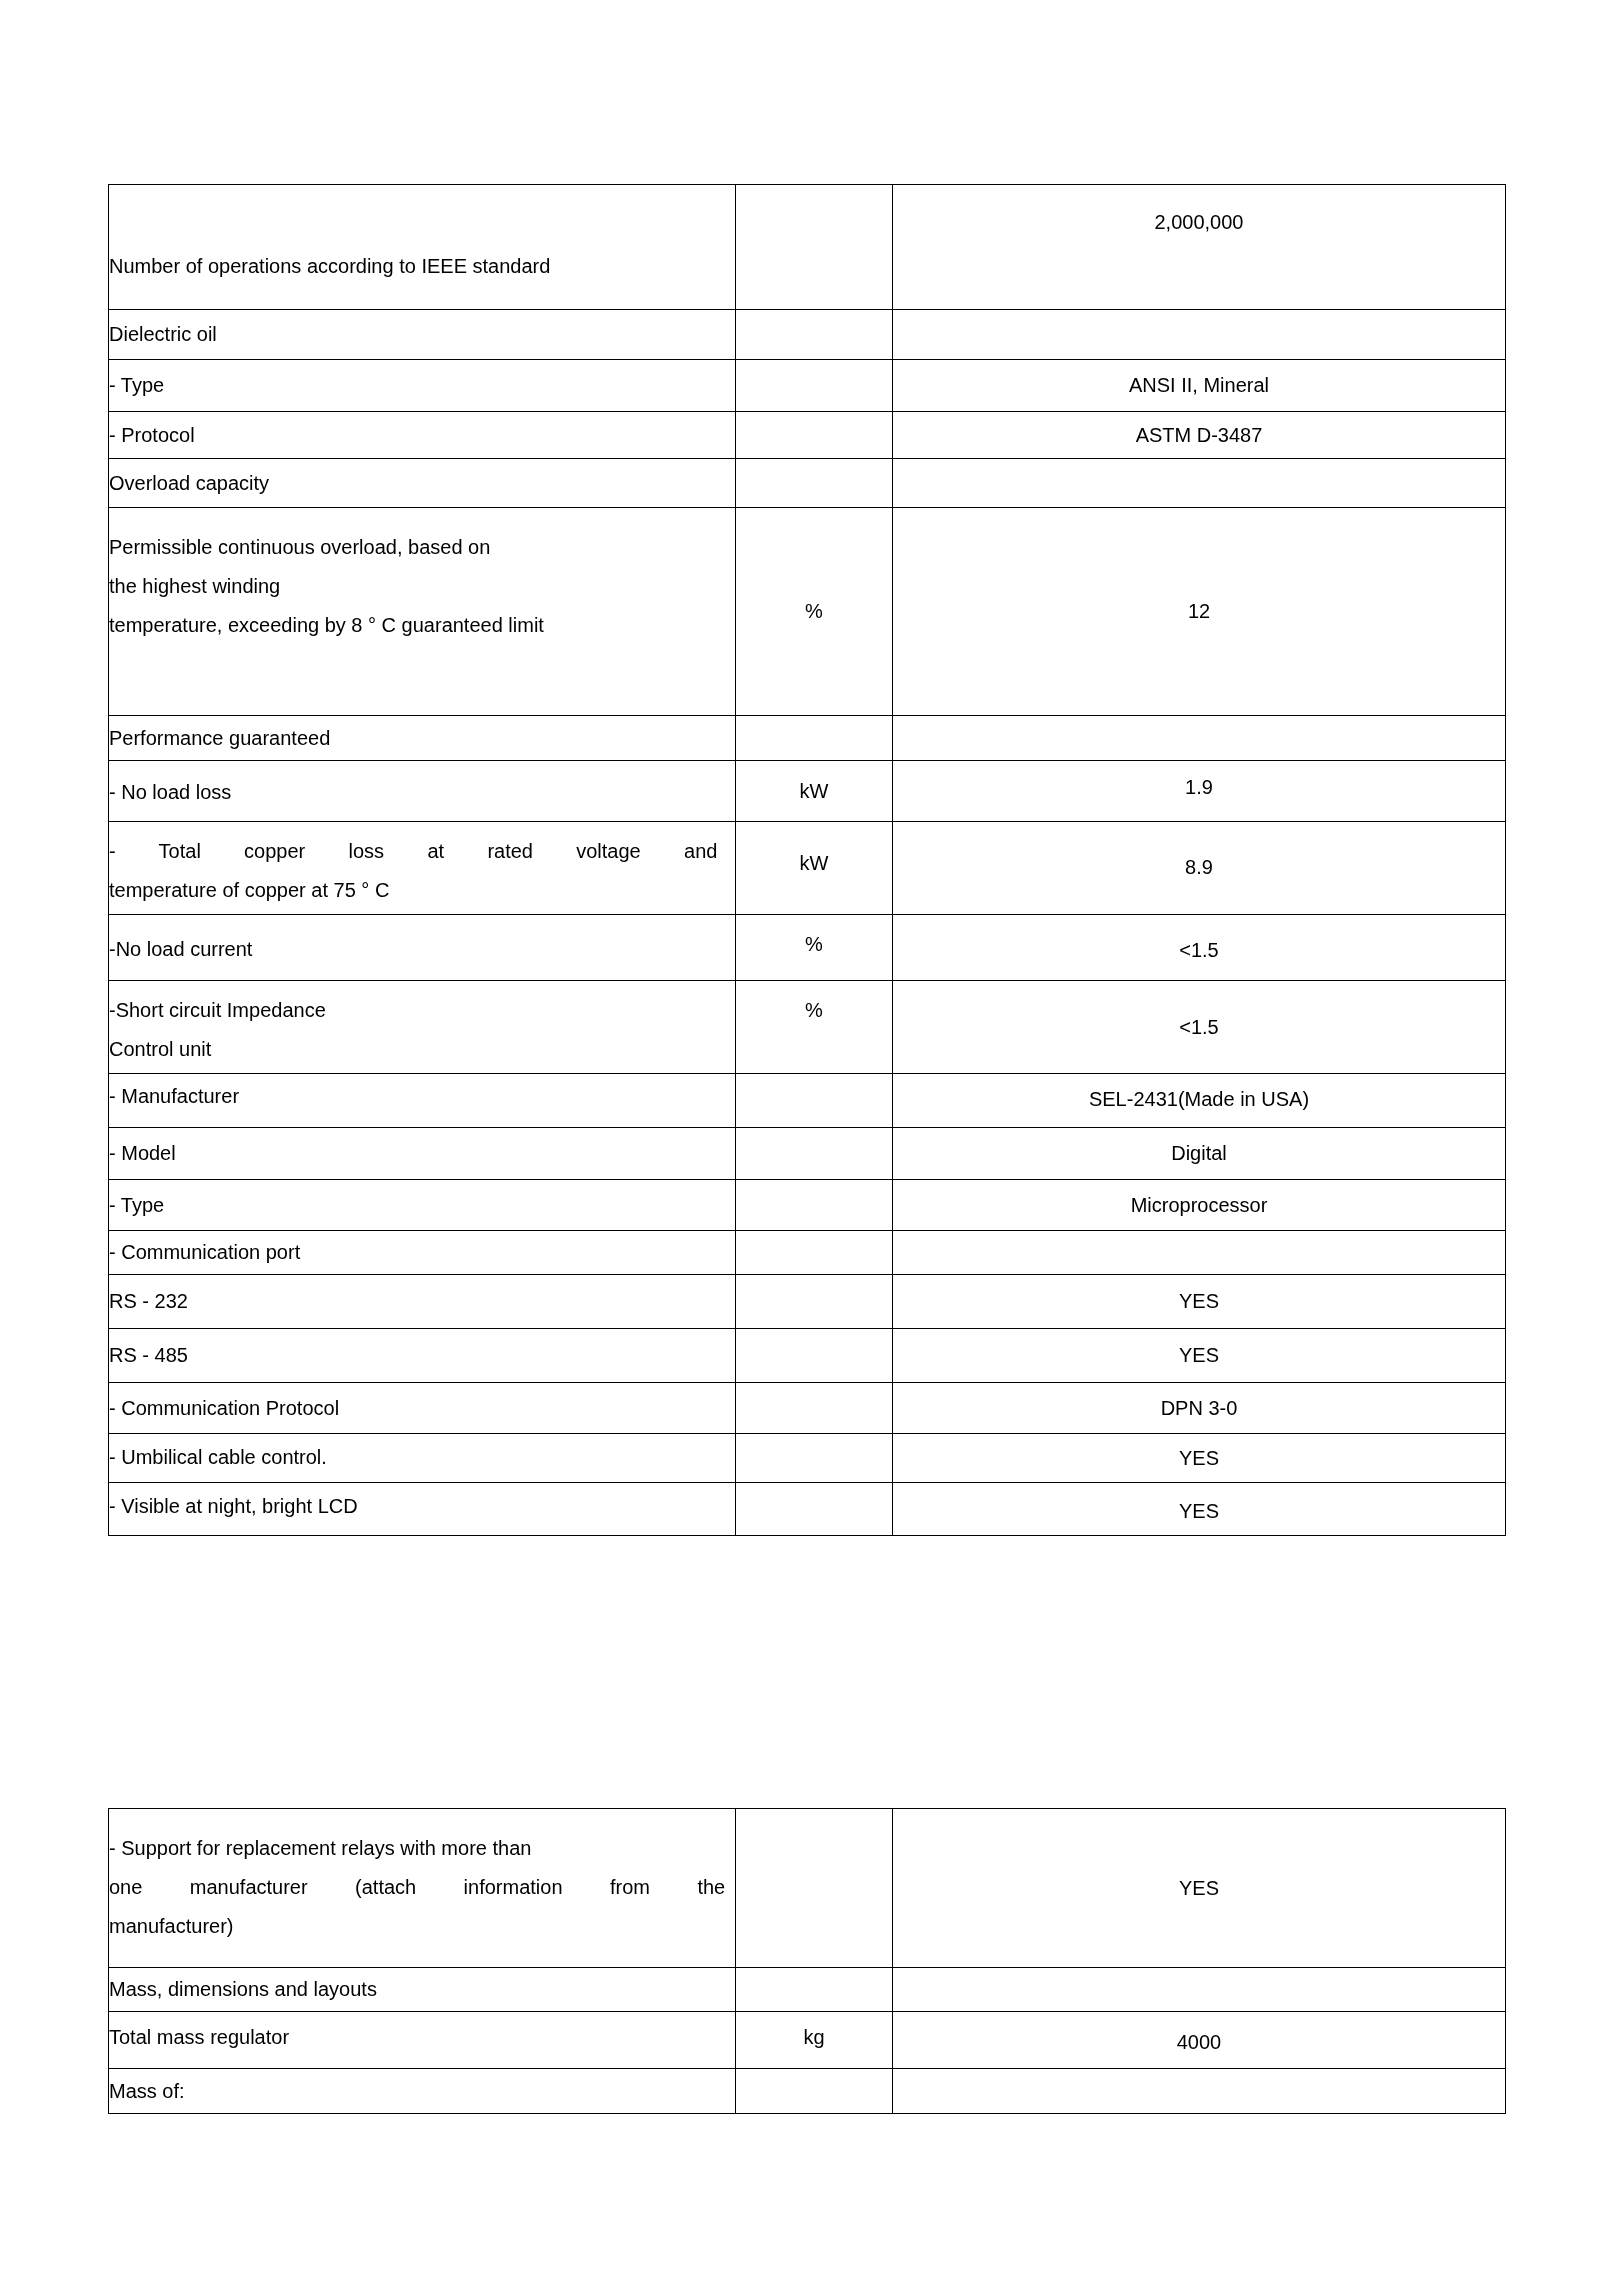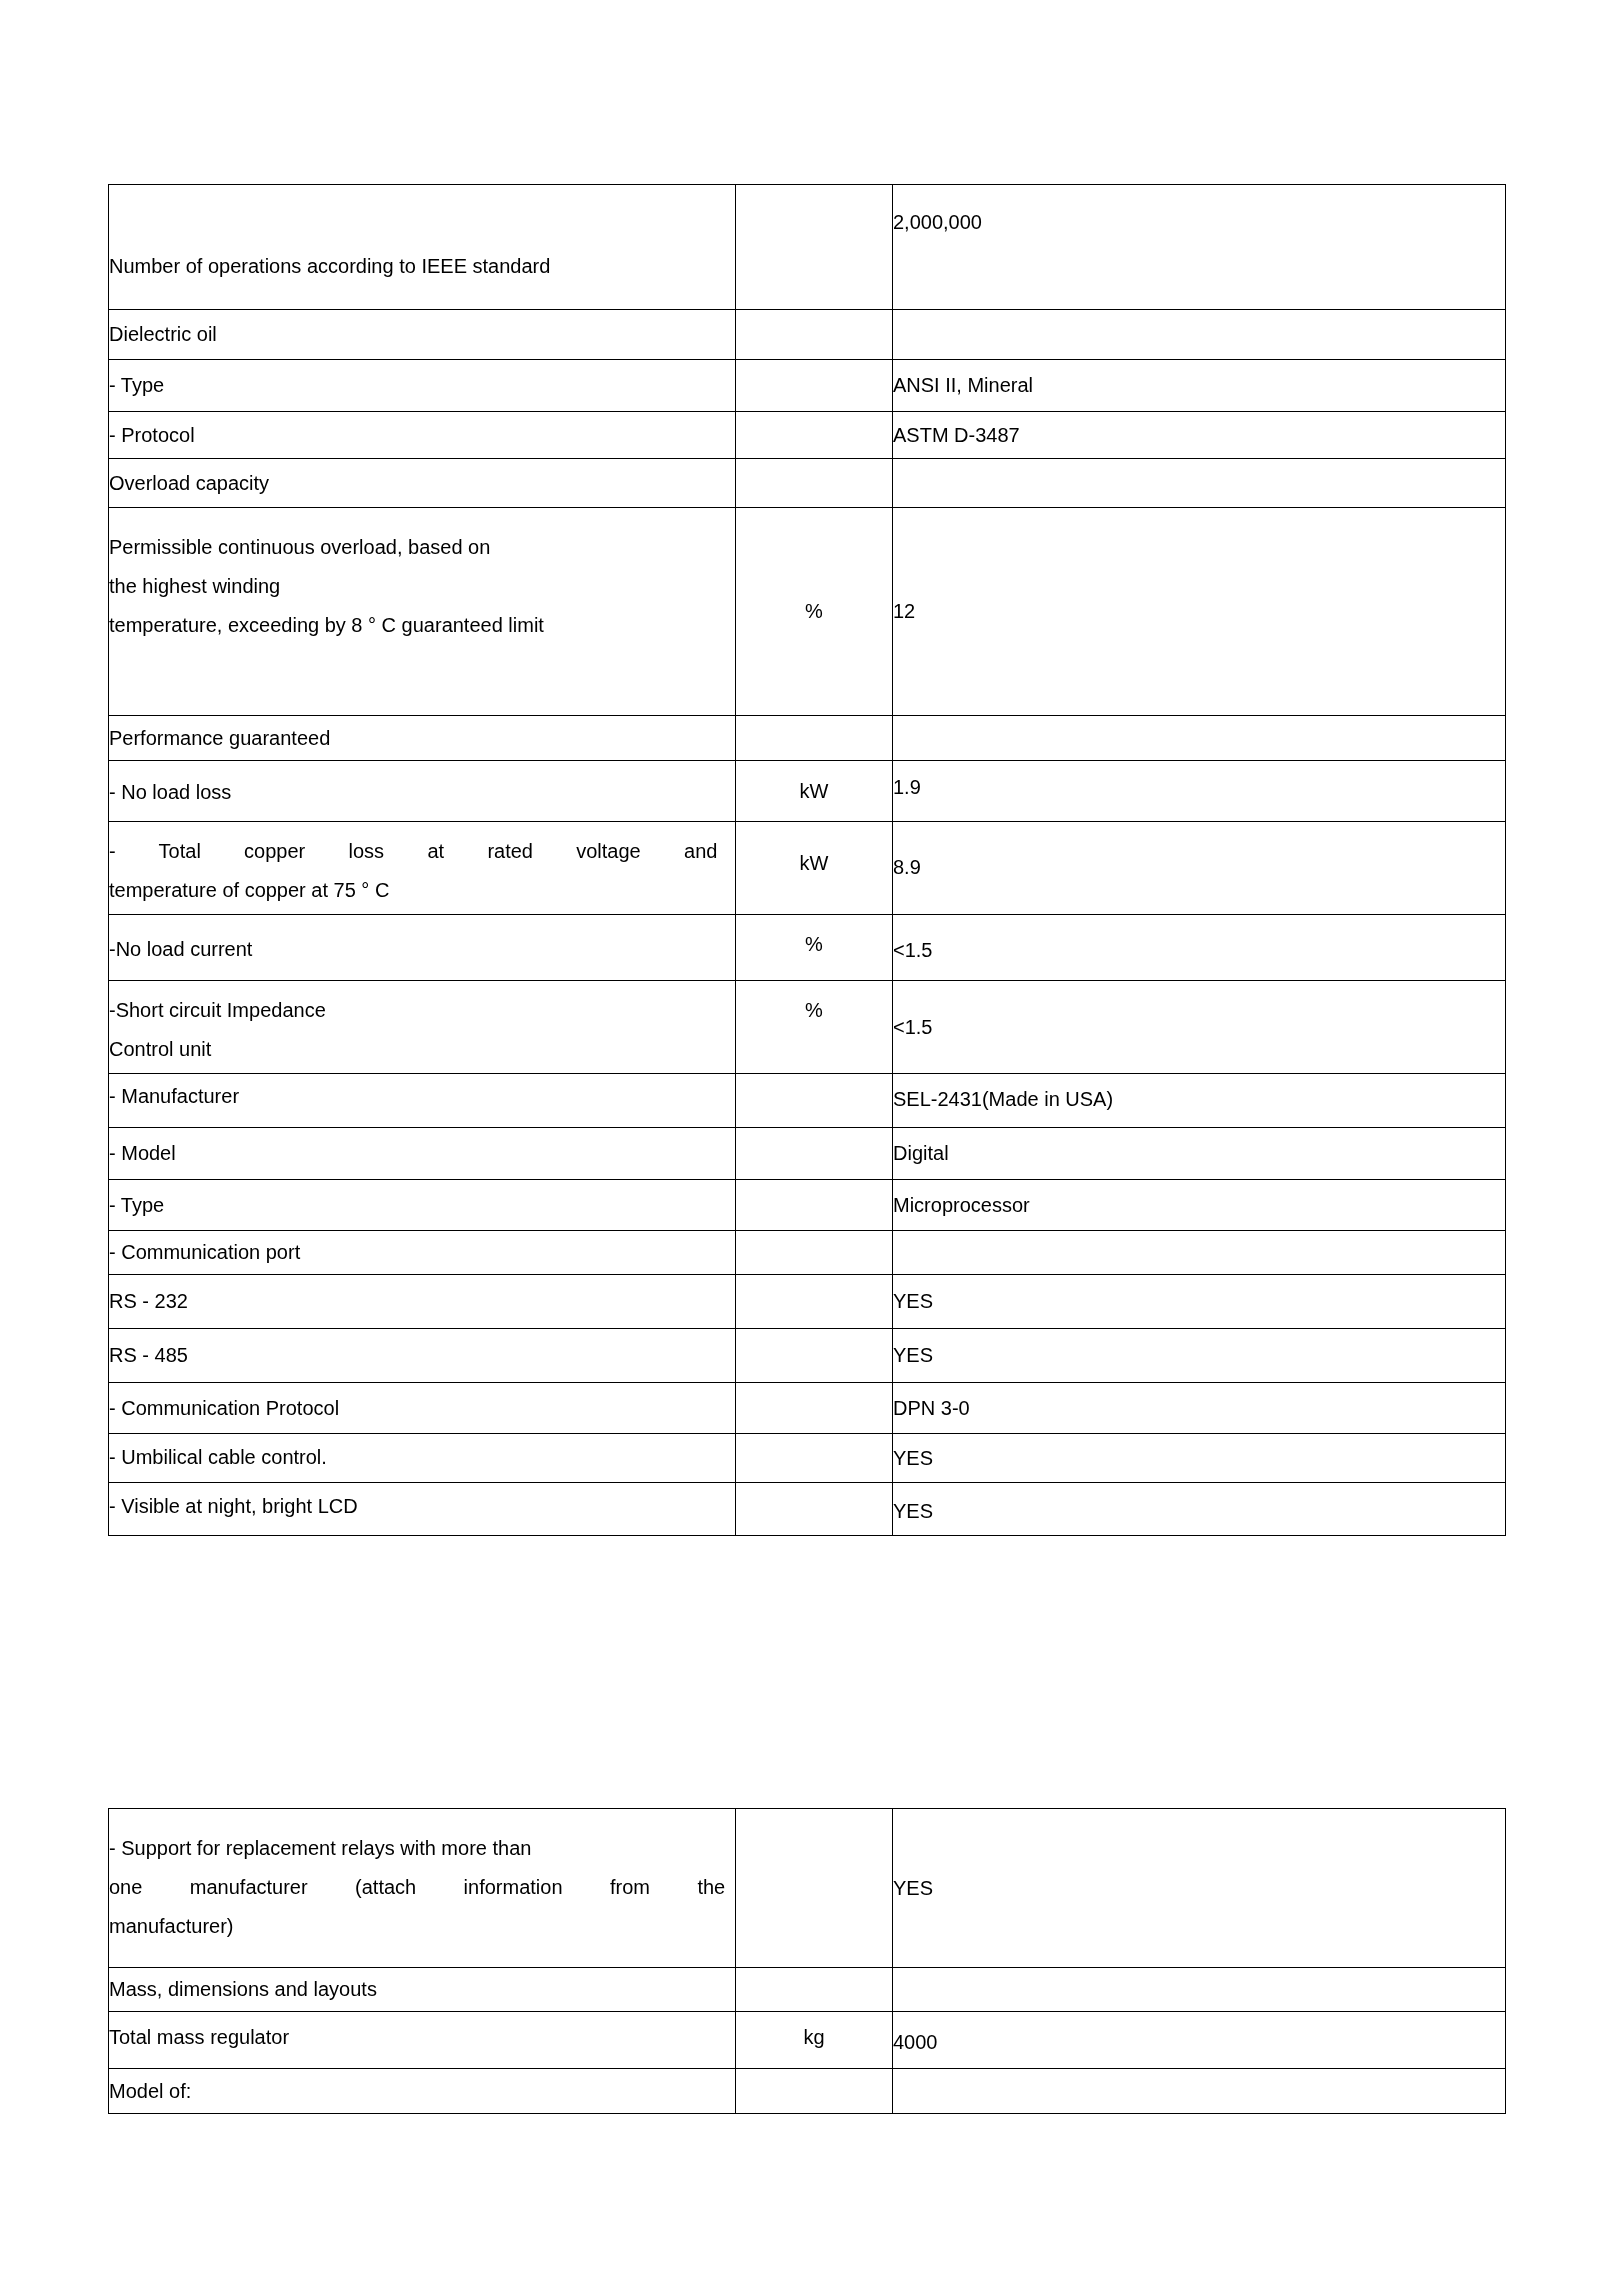--- a/index.html
+++ b/index.html
@@ -57,20 +57,21 @@
   .cell-label.justified {
     text-align: justify;
     text-align-last: left;
     padding-right: 39px;
   }
   .cell-unit {
     text-align: center;
     padding: 6.9px 3.9px;
   }
   .cell-value {
+    text-align: center;
     padding: 6.9px 5.9px;
   }
   .block-lines { display: block; }
   .block-lines span { display: block; }
 </style>
 </head>
 <body>
 
 <div class="page">
 
@@ -247,21 +248,21 @@
         <td class="cell-value"></td>
       </tr>
 
       <tr style="height:57px;">
         <td class="cell-label" style="vertical-align:top;padding-top:5.9px;">Total  mass regulator</td>
         <td class="cell-unit" style="vertical-align:top;padding-top:5.9px;">kg</td>
         <td class="cell-value" style="vertical-align:bottom;padding-bottom:5.9px;">4000</td>
       </tr>
 
       <tr style="height:45px;">
-        <td class="cell-label">Model of:</td>
+        <td class="cell-label">Mass of:</td>
         <td class="cell-unit"></td>
         <td class="cell-value"></td>
       </tr>
 
     </tbody>
   </table>
 
 </div>
 
 

